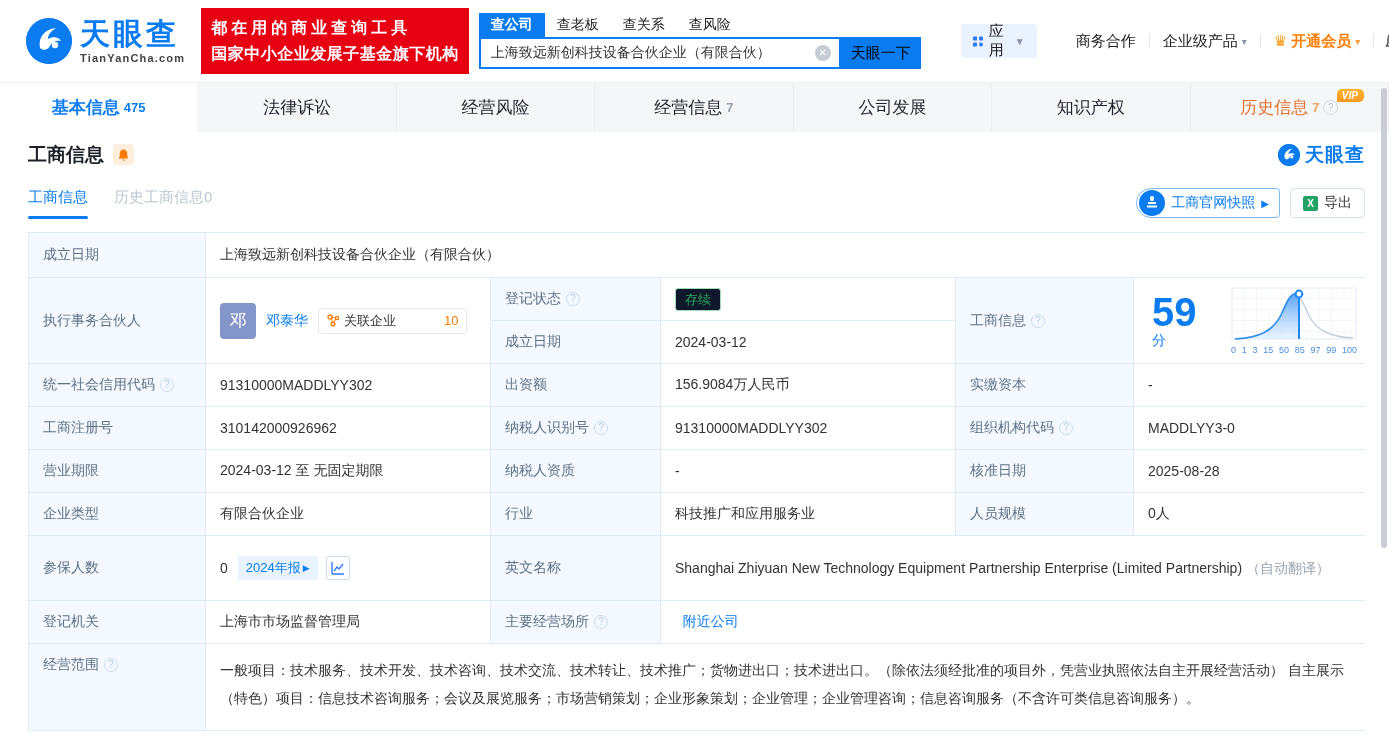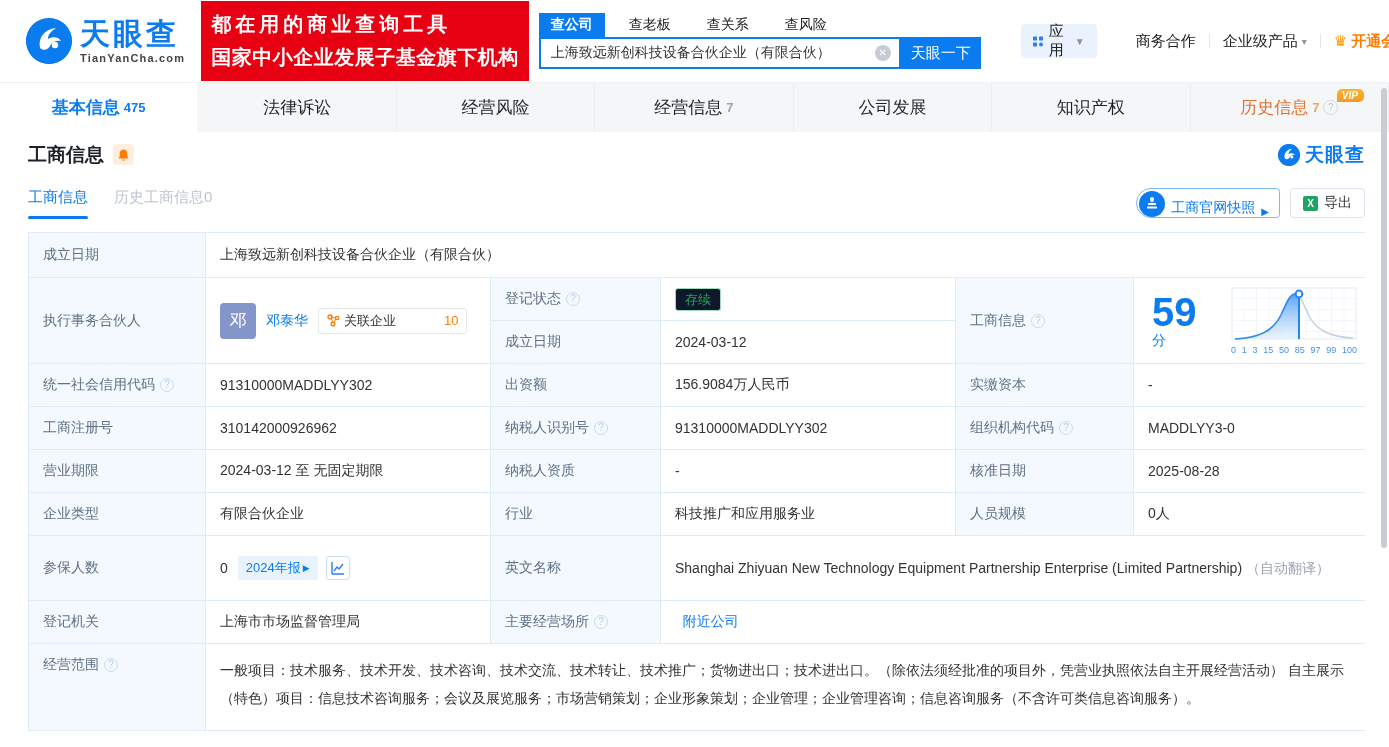--- a/index.html
+++ b/index.html
@@ -8,32 +8,32 @@
   .page { position:relative; width:1389px; height:747px; }
 
   
   .header { height:82px; display:flex; align-items:center; padding:0 22px 0 26px; background:#fff; }
   .logo-block { display:flex; align-items:center; gap:8px; }
   .logo-circle { width:46px; height:46px; border-radius:50%; background:#0b7cf0; position:relative; overflow:hidden; flex:0 0 auto; }
   .logo-circle svg { position:absolute; left:0; top:0; }
   .logo-texts { display:flex; flex-direction:column; line-height:1; }
   .logo-cn { font-size:30px; font-weight:bold; color:#0b7cf0; letter-spacing:3px; }
   .logo-en { font-size:11px; font-weight:bold; color:#444; letter-spacing:1.2px; margin-top:4px; }
-  .red-banner { margin-left:16px; background:#e60012; color:#fff; padding:7px 10px; font-weight:bold; font-size:20px; line-height:1.65; white-space:nowrap; }
+  .red-banner { margin-left:16px; background:#e60012; color:#fff; padding:7px 10px; font-weight:bold; font-size:16px; line-height:1.65; white-space:nowrap; }
   .red-banner .l1 { letter-spacing:4px; }
   .red-banner .l2 { letter-spacing:0.5px; }
   .search-block { margin-left:10px; display:flex; flex-direction:column; }
-  .search-tabs { display:flex; align-items:center; gap:12px; height:24px; }
+  .search-tabs { display:flex; align-items:center; gap:0; height:24px; }
   .search-tab { font-size:14px; color:#222; padding:3px 12px; cursor:pointer; }
   .search-tab.active { background:#0b7cf0; color:#fff; font-weight:bold; }
   .search-row { display:flex; }
   .search-box { width:362px; height:32px; border:2px solid #0b7cf0; background:#fff; display:flex; align-items:center; padding:0 8px 0 10px; }
   .search-box input { border:none; outline:none; flex:1; font-size:14px; color:#333; font-family:inherit; background:transparent; }
   .clear-icon { width:16px; height:16px; border-radius:50%; background:#c7ccd4; color:#fff; font-size:10px; line-height:16px; text-align:center; cursor:pointer; flex:0 0 auto; }
-  .search-btn { width:80px; height:32px; background:#0b7cf0; color:#ffffff; border:none; font-size:15px; cursor:pointer; font-family:inherit; }
+  .search-btn { width:80px; height:32px; background:#0b7cf0; color:#000000; border:none; font-size:15px; cursor:pointer; font-family:inherit; }
   .apps-pill { margin-left:40px; background:#e9f2fd; border-radius:4px; height:34px; display:flex; align-items:center; gap:6px; padding:0 12px; cursor:pointer; }
   .apps-pill .lbl { font-size:15px; color:#222; }
   .caret { font-size:10px; color:#8a94a6; }
   .hmenu { display:flex; align-items:center; margin-left:26px; gap:0; }
   .hmenu .item { display:flex; align-items:center; gap:4px; font-size:15px; color:#222; padding:0 13px; cursor:pointer; white-space:nowrap; }
   .hmenu .divider { width:1px; height:14px; background:#e3e6eb; }
   .vip-orange { color:#ff7d00 !important; font-weight:bold; }
   .crown { color:#ff9100; font-size:15px; }
   .bell-wrap { position:relative; display:flex; align-items:center; padding:0 10px; cursor:pointer; }
   .bell-dot { position:absolute; top:-3px; right:5px; width:7px; height:7px; border-radius:50%; background:#f23d3d; }
@@ -57,21 +57,21 @@
   .watermark .wm-circle { width:22px; height:22px; border-radius:50%; background:#0b7cf0; position:relative; overflow:hidden; }
   .watermark .wm-text { font-size:19px; font-weight:bold; color:#0b7cf0; letter-spacing:1px; }
 
   
   .subtab-row { height:52px; display:flex; align-items:center; padding:0 24px 0 28px; }
   .subtab { font-size:15px; margin-right:26px; padding-bottom:12px; position:relative; cursor:pointer; }
   .subtab.active { color:#0b7cf0; }
   .subtab.active::after { content:""; position:absolute; left:0; right:0; bottom:0; height:3px; background:#0b7cf0; border-radius:2px; }
   .subtab.muted { color:#bcc6d2; }
   .subtab-actions { margin-left:auto; display:flex; align-items:center; gap:10px; }
-  .snapshot-btn { display:flex; align-items:flex-end; height:30px; border:1px solid #7db6f5; border-radius:16px 4px 4px 16px; background:#fff; color:#0b7cf0; font-size:14px; padding:0 10px 0 2px; gap:6px; cursor:pointer; font-family:inherit; }
+  .snapshot-btn { display:flex; align-items:center; height:30px; border:1px solid #7db6f5; border-radius:16px 4px 4px 16px; background:#fff; color:#0b7cf0; font-size:14px; padding:0 10px 0 2px; gap:6px; cursor:pointer; font-family:inherit; }
   .stamp-circle { width:26px; height:26px; border-radius:50%; background:#0b7cf0; display:flex; align-items:center; justify-content:center; }
   .arrow-r { font-size:10px; color:#0b7cf0; }
   .export-btn { display:flex; align-items:center; height:30px; border:1px solid #dbe3ee; border-radius:4px; background:#fff; color:#333; font-size:14px; padding:0 12px; gap:6px; cursor:pointer; font-family:inherit; }
   .xls-icon { width:15px; height:15px; background:#21a366; border-radius:2px; color:#fff; font-size:10px; font-weight:bold; line-height:15px; text-align:center; }
 
   
   .info-table { position:absolute; left:28px; top:232px; width:1337px;
     display:grid;
     grid-template-columns:176px 284px 169px 294px 177px 231px;
     grid-template-rows:44px 42px 42px 42px 42px 42px 42px 64px 42px 86px;

